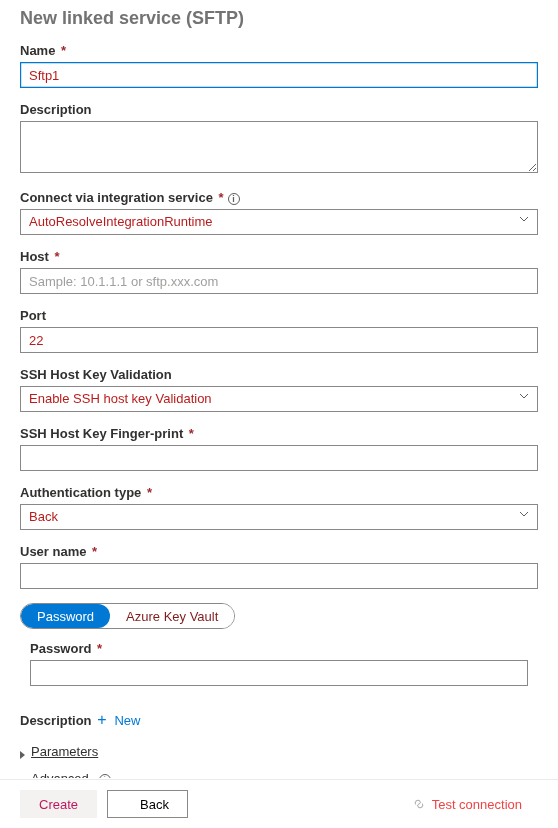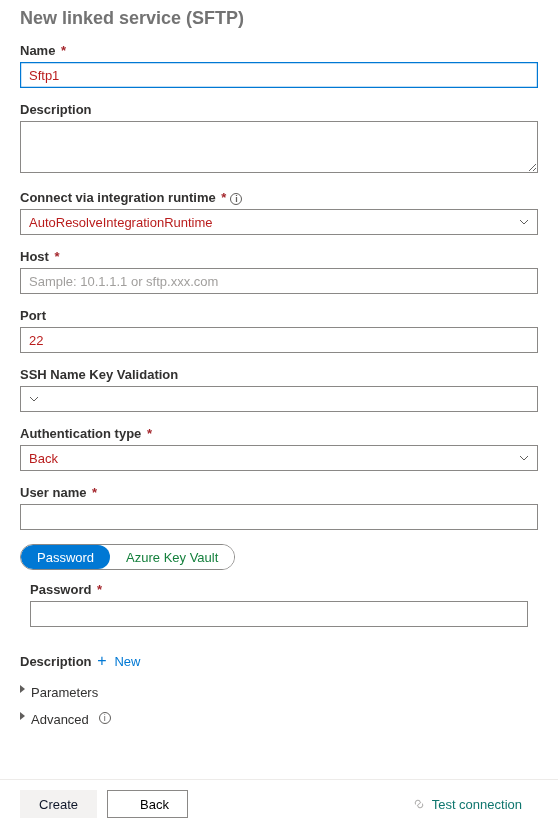--- a/index.html
+++ b/index.html
@@ -54,21 +54,21 @@
       padding: 4px 8px;
       height: 26px;
       outline: none;
     }
     textarea { height: 52px; resize: both; }
     input.focused { border: 1.2px solid #0078d4; box-shadow: inset 0 0 0 0.2px #0078d4;}
     input::placeholder { color: #a19f9d; }
     .select {
       position: relative;
       display: flex;
-      align-items: center;
+      align-items: flex-start;
       justify-content: space-between;
       cursor: pointer;
     }
     .chev {
       width: 10px; height: 10px; flex: 0 0 auto;
     }
     .chev svg { display:block; }
     .pill-group {
       display: inline-flex;
       border: 1px solid #8a8886;
@@ -78,21 +78,21 @@
       align-items: stretch;
       margin-bottom: 8px;
     }
     .pill {
       padding: 0 16px;
       font-size: 13px;
       display: flex;
       align-items: center;
       cursor: pointer;
       background: #fff;
-      color: #15803d;
+      color: #7f1d1d;
       border: none;
     }
     .pill.active {
       background: #0078d4;
       color: #ffffff;
       border-radius: 13px;
     }
     .subblock {
       padding: 4px 10px 12px 10px;
     }
@@ -106,25 +106,26 @@
       font-size: 13px;
     }
     .plus {
       font-size: 16px;
       font-weight: 300;
       color: #0078d4;
       line-height: 1;
     }
     .expander {
       display: flex;
-      align-items: flex-start;
+      align-items: flex-end;
       gap: 6px;
       cursor: pointer;
       padding: 6px 0;
       font-size: 13px;
+      text-decoration: underline;
     }
     .tri {
       width: 0; height: 0;
       border-top: 4px solid transparent;
       border-bottom: 4px solid transparent;
       border-left: 5px solid #605e5c;
     }
     .footer {
       position: absolute;
       bottom: 0; left: 0; right: 0;
@@ -138,30 +139,30 @@
       height: 28px;
       padding: 0 18px;
       font-size: 13px;
       font-family: inherit;
       border: 1px solid #8a8886;
       background: #ffffff;
       cursor: pointer;
     }
     .btn.disabled {
       background: #f3f2f1;
-      color: #0f172a;
+      color: #be185d;
       border-color: #f3f2f1;
       cursor: default;
     }
     .spacer { flex: 1; }
     .test-conn {
       display: inline-flex;
       align-items: center;
       gap: 6px;
-      color: #0f766e;
+      color: #ef4444;
       font-size: 13px;
       margin-right: 16px;
       cursor: default;
     }
     .test-conn svg { opacity: 0.5; }
   </style>
 </head>
 <body>
 
 <div class="panel">
@@ -171,21 +172,21 @@
     <span class="label"><span>Name</span><span class="req"> *</span></span>
     <input type="text" class="focused" value="Sftp1" style="">
   </div>
 
   <div class="field">
     <span class="label">Description</span>
     <textarea style=""></textarea>
   </div>
 
   <div class="field">
-    <span class="label"><span>Connect via integration runtime</span><span class="req"> *</span><span class="info-icon">i</span></span>
+    <span class="label"><span>Connect via integration service</span><span class="req"> *</span><span class="info-icon">i</span></span>
     <div class="select">
       <span>AutoResolveIntegrationRuntime</span>
       <span class="chev">
           <svg width="10" height="10" viewBox="0 0 10 10">
             <path d="M1 3 L5 7 L9 3" stroke="#605e5c" stroke-width="1" fill="none"></path>
           </svg>
         </span>
     </div>
   </div>
 
@@ -193,30 +194,35 @@
     <span class="label"><span>Host</span><span class="req"> *</span></span>
     <input type="text" placeholder="Sample: 10.1.1.1 or sftp.xxx.com" style="">
   </div>
 
   <div class="field">
     <span class="label">Port</span>
     <input type="text" value="22" style="">
   </div>
 
   <div class="field">
-    <span class="label">SSH Name Key Validation</span>
+    <span class="label">SSH Host Key Validation</span>
     <div class="select">
+      <span>Enable SSH host key Validation</span>
       <span class="chev">
           <svg width="10" height="10" viewBox="0 0 10 10">
             <path d="M1 3 L5 7 L9 3" stroke="#605e5c" stroke-width="1" fill="none"></path>
           </svg>
         </span>
     </div>
   </div>
 
+  <div class="field">
+    <span class="label"><span>SSH Host Key Finger-print</span><span class="req"> *</span></span>
+    <input type="text" style="">
+  </div>
 
   <div class="field">
     <span class="label"><span>Authentication type</span><span class="req"> *</span></span>
     <div class="select">
       <span>Back</span>
       <span class="chev">
           <svg width="10" height="10" viewBox="0 0 10 10">
             <path d="M1 3 L5 7 L9 3" stroke="#605e5c" stroke-width="1" fill="none"></path>
           </svg>
         </span>

